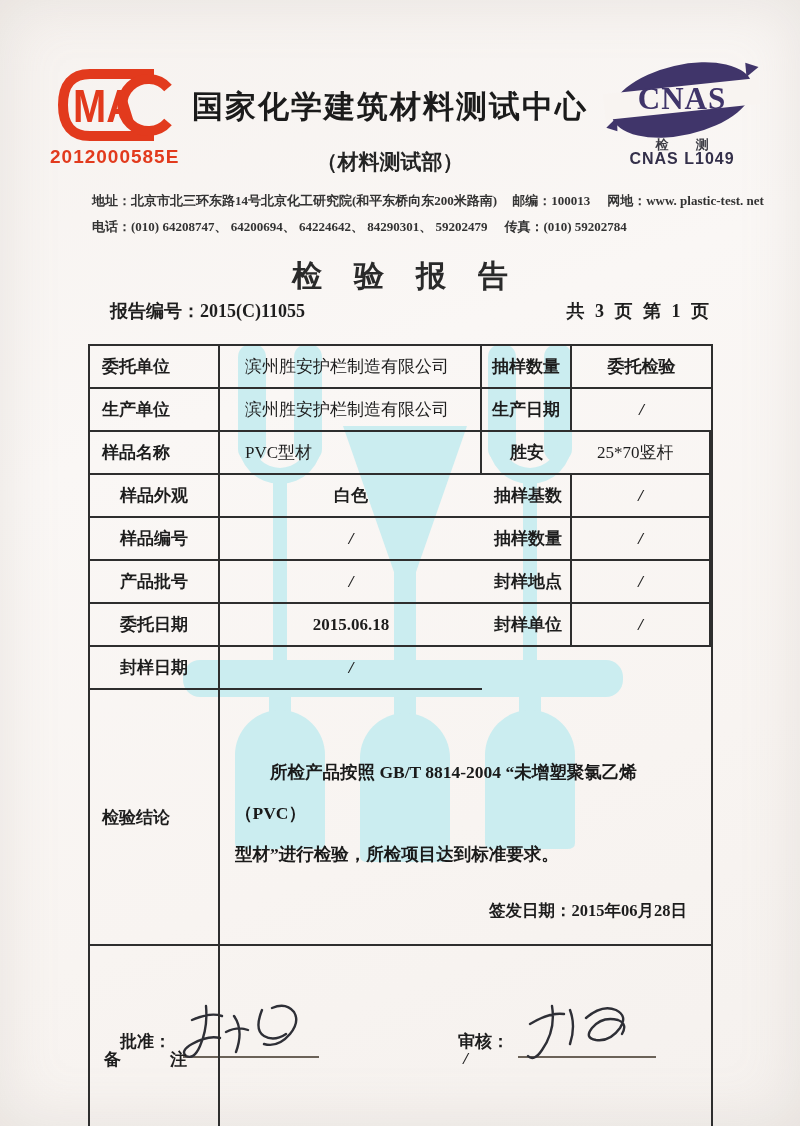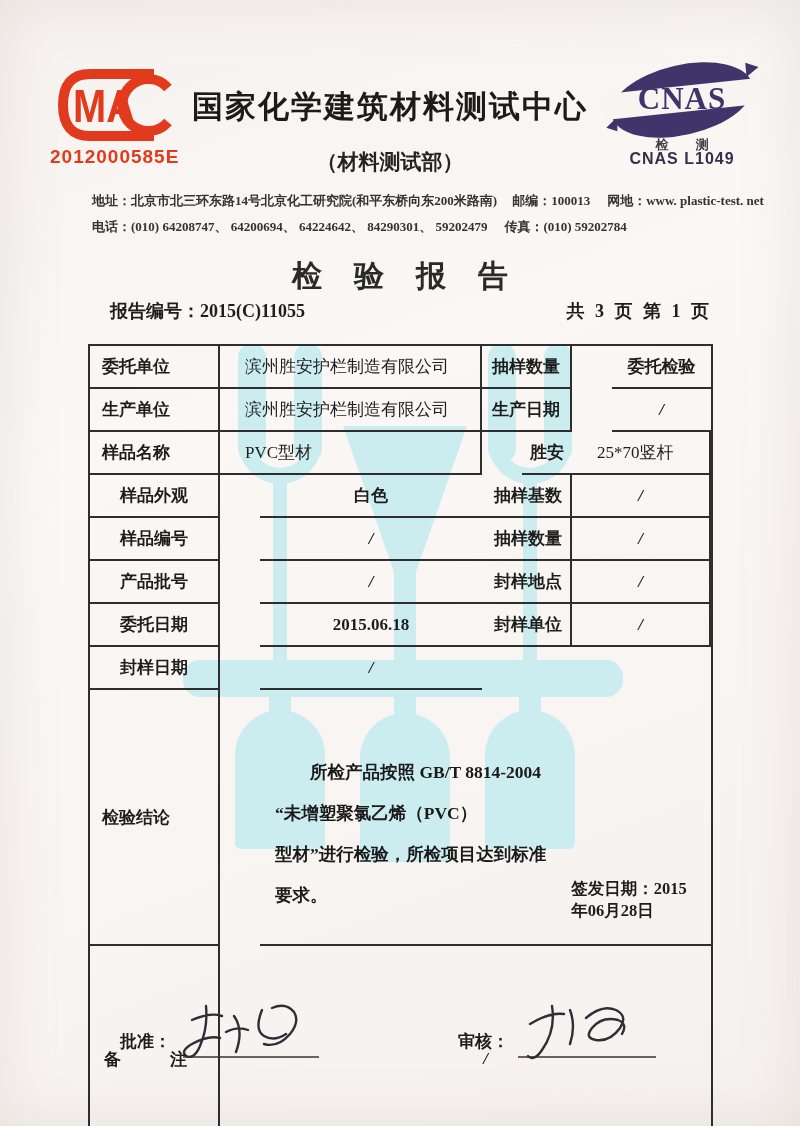--- a/index.html
+++ b/index.html
@@ -45,28 +45,28 @@
   .doc-table {
     left:88px; top:344px; width:625px; height:830px; z-index:1;
     border:2px solid #2e2e2e;
     display:grid;
     grid-template-columns:130px 262px 90px 139px;
     grid-template-rows:repeat(8,43px) 256px 1fr;
     background:transparent;
     font-size:17px; color:#1d1d1d;
   }
   .cell { border-right:2px solid #2e2e2e; border-bottom:2px solid #2e2e2e; display:flex; align-items:center; }
-  .cell.no-r { border-right:none;margin-left:40px; }
+  .cell.no-r { border-right:none; }
   .cell.no-b { border-bottom:none; }
   .lbl { font-weight:600; padding-left:12px; }
   .lbl3 { font-weight:600; justify-content:center; padding:0 2px; }
   .val-l { font-weight:normal; padding-left:25px; }
   .val-c { font-weight:bold; justify-content:center; }
   .slash { font-style:italic; font-weight:bold; }
-  .concl-content { flex-direction:row; align-items:stretch; }
+  .concl-content { flex-direction:column; align-items:stretch; }
   .concl-text { margin-top:62px; padding:0 20px 0 15px; font-size:17.5px; font-weight:bold; line-height:41px; color:#1a1a1a; }
   .concl-text .indent { display:inline-block; width:2em; }
   .issue-line { margin-top:auto; align-self:flex-end; padding:0 24px 22px 0; font-size:16.5px; font-weight:bold; }
   .remark-lbl { font-weight:600; padding-left:14px; letter-spacing:16px; }
 
   
   .approve-row { left:0; top:1012px; width:800px; height:90px; font-size:17px; font-weight:bold; color:#1d1d1d; }
   .sig-label { position:absolute; top:18px; }
   .lab-approve { left:120px; } .lab-review { left:458px; }
   .sig-underline { position:absolute; height:2px; background:#6b6258; top:44px; }

